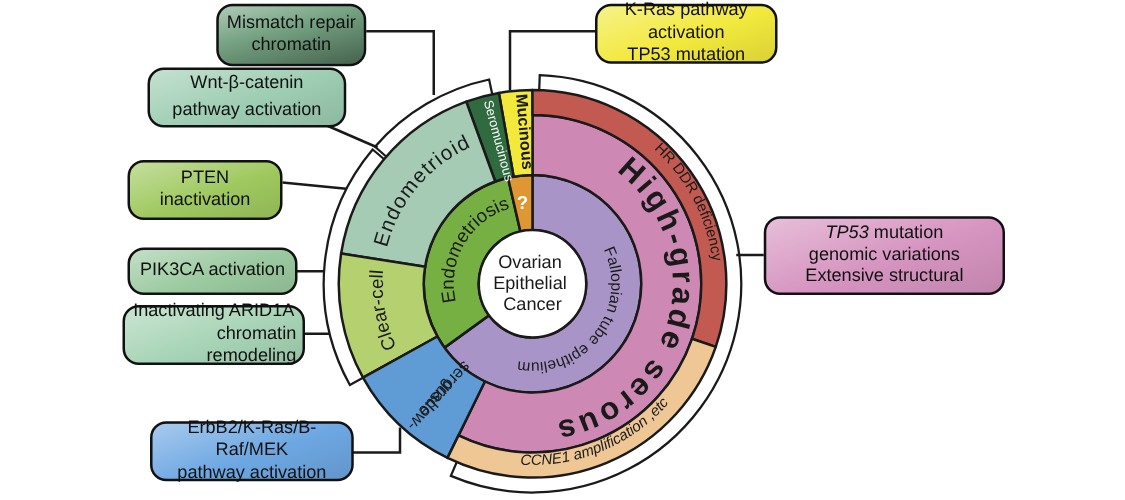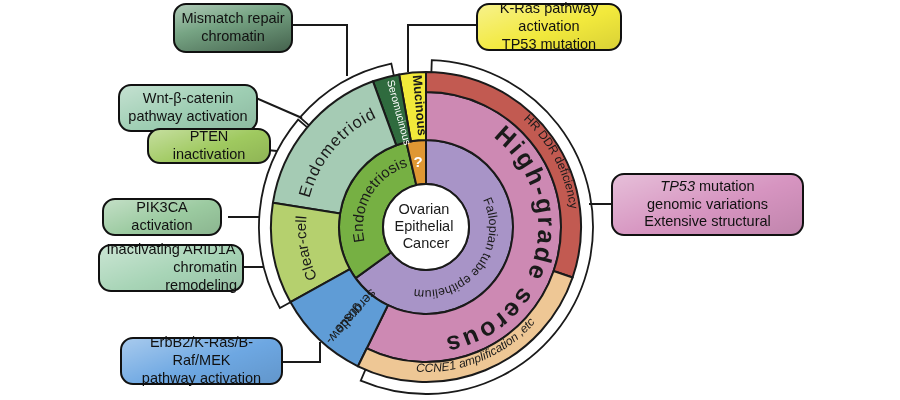--- a/index.html
+++ b/index.html
@@ -107,30 +107,30 @@
         <tspan x="426" y="248">Cancer</tspan>
       </text>
     </g>
   </svg>
 
   <div class="callout grad-strong" style="left: 173px; top: 3px; width: 120px; height: 50px; background-color: rgb(111, 159, 125);">
     <span>Mismatch repair</span>
     <span>chromatin</span>
   </div>
 
-  <div class="callout" style="left: 118px; top: 84px; width: 140px; height: 48px; background-color: rgb(157, 205, 178);">
+  <div class="callout" style="left: 118px; top: 54px; width: 159px; height: 48px; background-color: rgb(157, 205, 178); justify-content: space-between;">
     <span>Wnt-β-catenin</span>
     <span>pathway activation</span>
   </div>
 
-  <div class="callout" style="left: 102px; top: 128px; width: 124px; height: 36px; background-color: rgb(159, 201, 95); margin-left: 45px;">
+  <div class="callout" style="left: 102px; top: 128px; width: 124px; height: 48px; background-color: rgb(159, 201, 95);">
     <span>PTEN inactivation</span>
   </div>
 
-  <div class="callout" style="left: 102px; top: 198px; width: 120px; height: 38px; background-color: rgb(155, 202, 160);">
+  <div class="callout" style="left: 102px; top: 198px; width: 136px; height: 38px; background-color: rgb(155, 202, 160);">
     <span>PIK3CA activation</span>
   </div>
 
   <div class="callout" style="left: 98px; top: 244px; width: 146px; height: 48px; background-color: rgb(167, 212, 182); text-align: right;">
     <span>Inactivating ARID1A</span>
     <span>chromatin remodeling</span>
   </div>
 
   <div class="callout" style="left: 120px; top: 337px; width: 163px; height: 48px; background-color: rgb(109, 167, 226);">
     <span>ErbB2/K-Ras/B-Raf/MEK</span>

